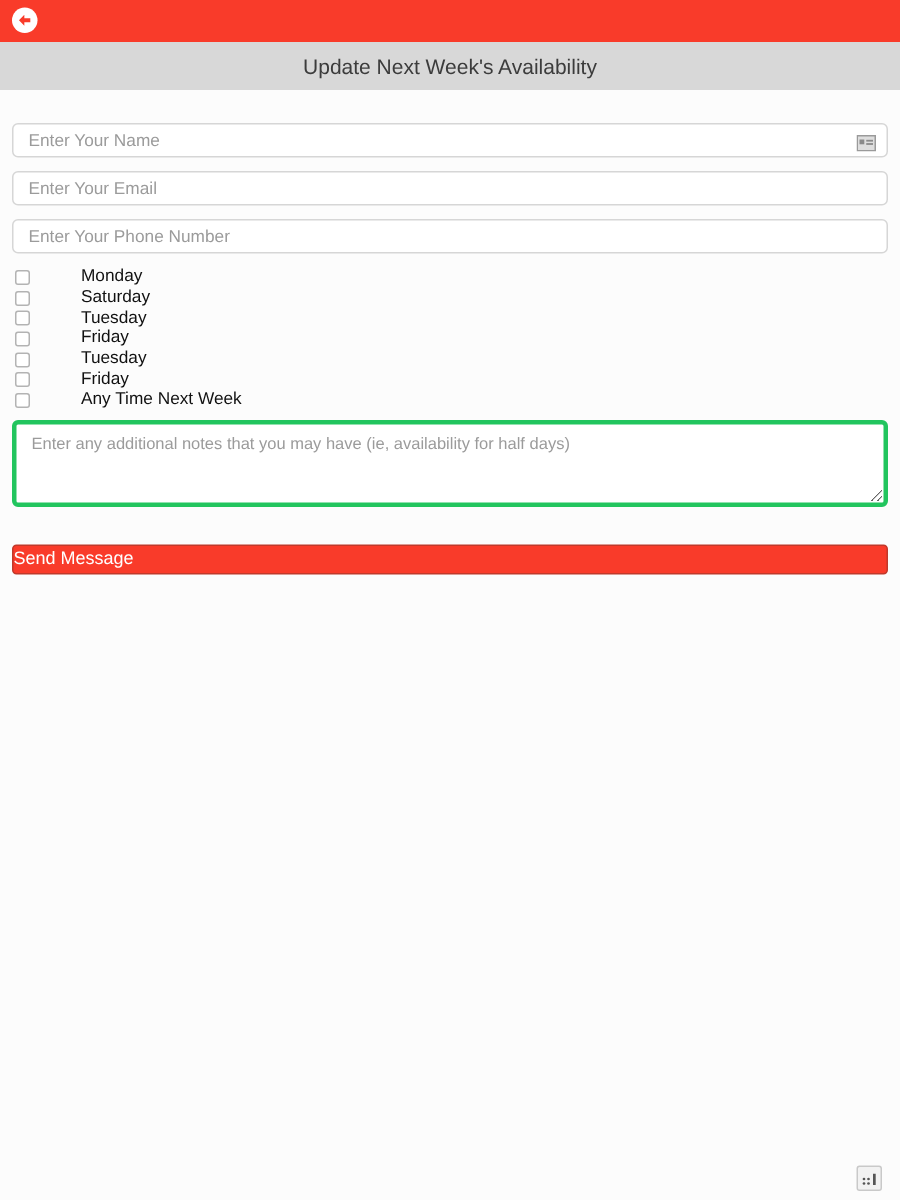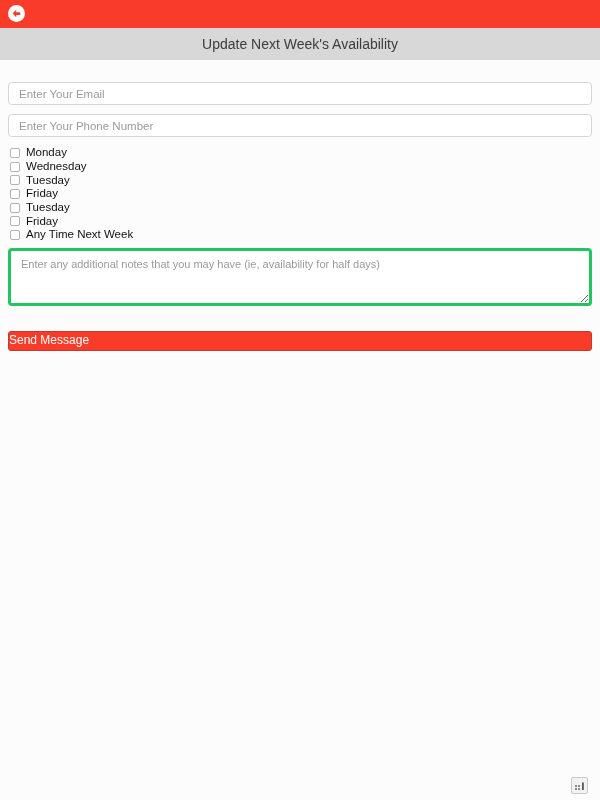--- a/index.html
+++ b/index.html
@@ -68,20 +68,21 @@
     width: 13px; height: 11px;
     cursor: pointer;
   }
 
   .checkbox-list { margin: 8px 0 6px 2px; }
   .day-row {
     display: flex;
     align-items: center;
     height: 13.7px;
     cursor: pointer;
+    gap: 28px;
   }
   .day-row input[type="checkbox"] {
     -webkit-appearance: none;
     appearance: none;
     width: 10px; height: 10px;
     border: 1px solid #b3b3b3;
     border-radius: 2px;
     background: #fff;
     margin: 0 6px 0 0;
     cursor: pointer;
@@ -150,37 +151,48 @@
     </span>
   </button>
 </div>
 
 <div class="header">
   <span class="title">Update Next Week's Availability</span>
 </div>
 
 <div class="content">
 
+  <div class="field-wrap">
+    <input class="text-input" type="text" placeholder="Enter Your Name" style="">
+    <span class="autofill-icon">
+      <svg width="13" height="11" viewBox="0 0 13 11">
+        <rect x="0.5" y="0.5" width="12" height="10" fill="#dedede" stroke="#9a9a9a"></rect>
+        <rect x="2" y="3" width="3.2" height="3.2" fill="#8a8a8a"></rect>
+        <rect x="6.5" y="3.2" width="4.5" height="1.2" fill="#8a8a8a"></rect>
+        <rect x="6.5" y="5.4" width="4.5" height="1.2" fill="#8a8a8a"></rect>
+      </svg>
+    </span>
+  </div>
 
   <div class="field-wrap">
     <input class="text-input" type="text" placeholder="Enter Your Email" style="">
   </div>
 
   <div class="field-wrap">
     <input class="text-input" type="text" placeholder="Enter Your Phone Number" style="">
   </div>
 
   <div class="checkbox-list">
     <label class="day-row">
       <input type="checkbox" style="">
       <span class="day-label">Monday</span>
     </label>
     <label class="day-row">
       <input type="checkbox" style="">
-      <span class="day-label">Wednesday</span>
+      <span class="day-label">Saturday</span>
     </label>
     <label class="day-row">
       <input type="checkbox" style="">
       <span class="day-label">Tuesday</span>
     </label>
     <label class="day-row">
       <input type="checkbox" style="">
       <span class="day-label">Friday</span>
     </label>
     <label class="day-row">

